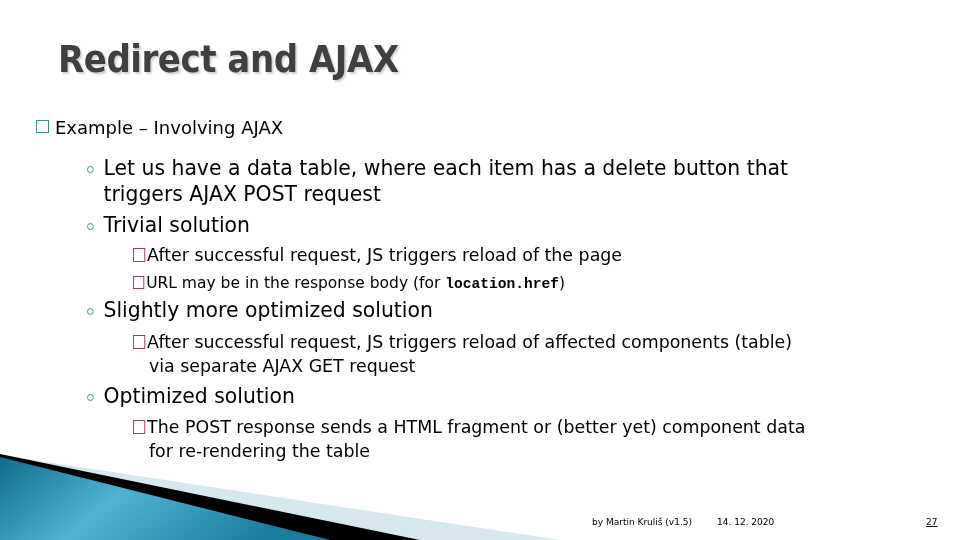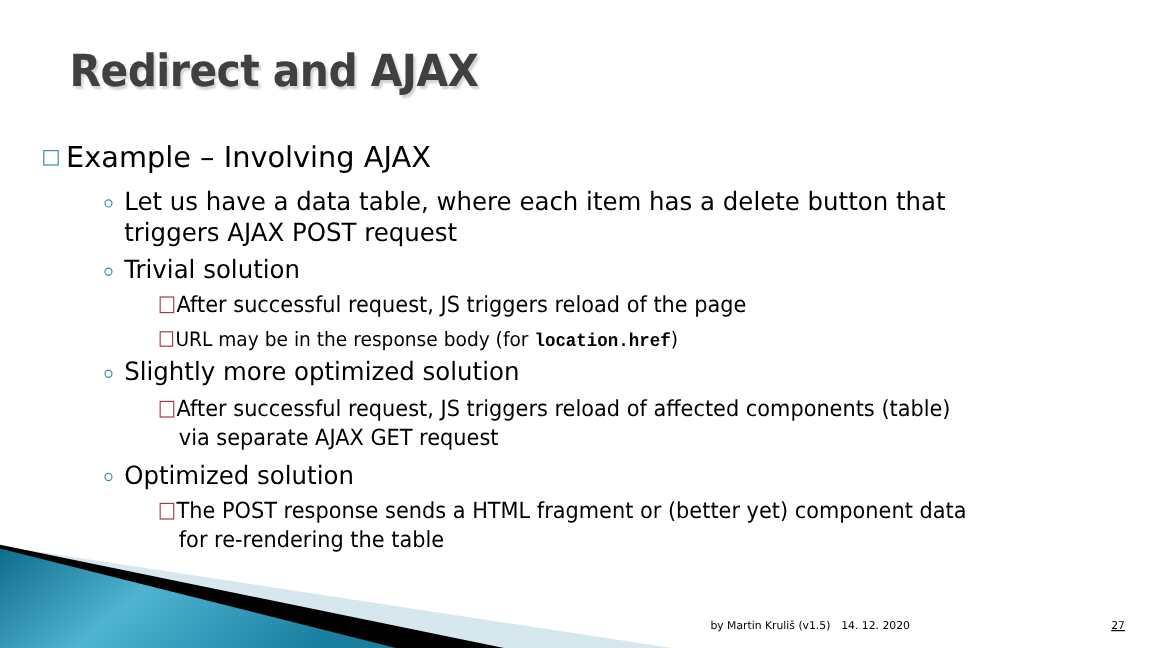--- a/index.html
+++ b/index.html
@@ -1,19 +1,19 @@
 <!DOCTYPE html>
 <html><head>
 <meta charset="utf-8">
 <style>
   html, body { margin: 0; padding: 0; }
   body { width: 960px; height: 540px; position: relative; overflow: hidden; background: #ffffff; font-family: "DejaVu Sans", sans-serif; color: #000; }
   .title { position: absolute; left: 58px; top: 38px; font-family: "DejaVu Sans", sans-serif; font-weight: bold; font-size: 37px; color: #404040; letter-spacing: -0.5px; text-shadow: 2px 2px 2px rgba(0,0,0,0.18); transform: scaleX(0.92); transform-origin: left top; white-space: nowrap; }
   .line { position: absolute; white-space: nowrap; }
-  .l1 { font-size: 24px; left: 36px; top: 117px; }
+  .l1 { font-size: 18px; left: 36px; top: 117px; }
   .l1 .bullet { display: inline-block; width: 13px; height: 13px; border: 1.5px solid #3a8ea5; margin-right: 6px; vertical-align: 1px; box-sizing: border-box; }
   .l2 { font-size: 21px; left: 87px; transform: scaleX(0.97); transform-origin: left top; }
   .l2 .bullet { position: absolute; left: 0; top: 11px; width: 7px; height: 7px; border: 1.3px solid #3a8ea5; border-radius: 50%; box-sizing: border-box; }
   .l2 .txt { margin-left: 17px; }
   .l2 .cont { display: block; margin-left: 17px; }
   .l3 { font-size: 18.5px; left: 133px; transform: scaleX(0.94); transform-origin: left top; }
   .l4 { font-size: 16.5px; left: 133px; transform: scaleX(0.94); transform-origin: left top; }
   .sq { display: inline-block; width: 13px; height: 14px; border: 1.8px solid #a83a46; box-sizing: border-box; vertical-align: -1px; margin-right: 2px; }
   .l4 .sq { width: 12px; height: 13px; margin-left: 0; }
   .cont3 { display: block; margin-left: 17px; }
@@ -76,14 +76,14 @@
   <span class="bullet"></span>
   <span class="txt">Optimized solution</span>
 </div>
 
 <div class="line l3" style="top:415px; line-height:24px;">
   <span class="sq"></span><span>The POST response sends a HTML fragment or (better yet) component data</span>
   <span class="cont3">for re-rendering the table</span>
 </div>
 
 <div class="footer" style="left:592px;">by Martin Kruliš (v1.5)</div>
-<div class="footer" style="left:701px;">14. 12. 2020</div>
+<div class="footer" style="left:717px;">14. 12. 2020</div>
 <div class="footer" style="left:926px;text-decoration:underline;">27</div>
 
 </body></html>

